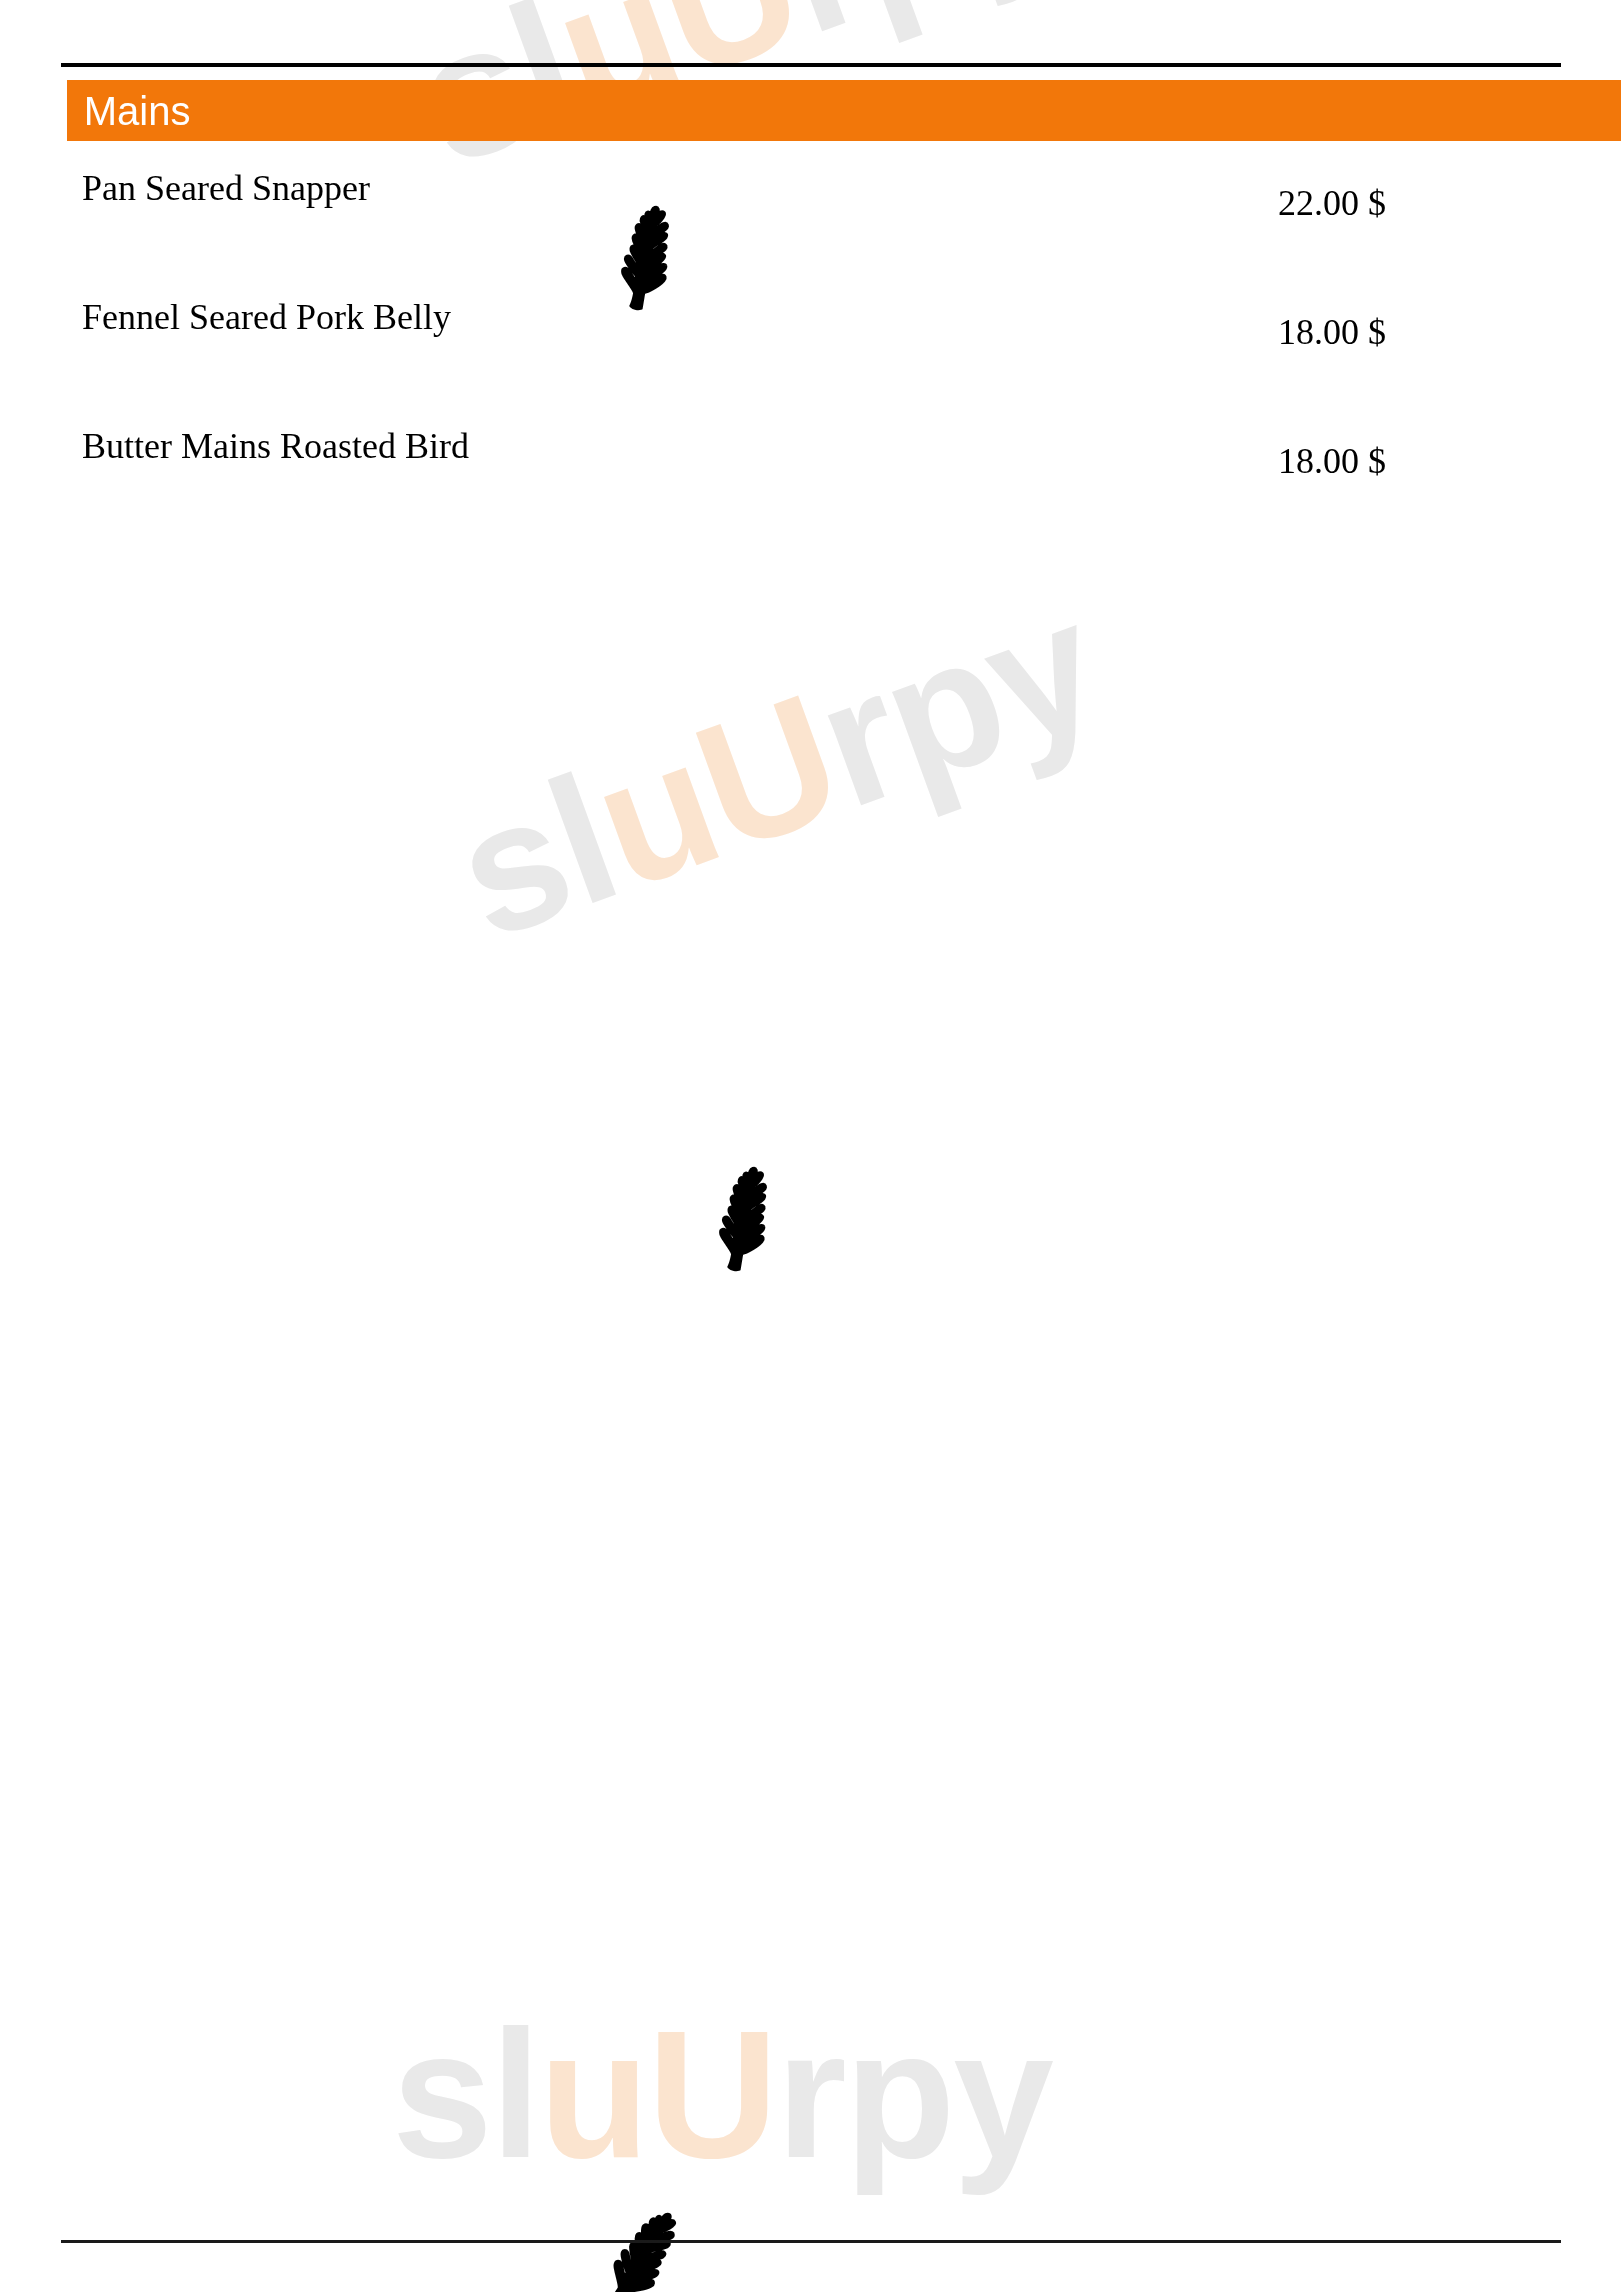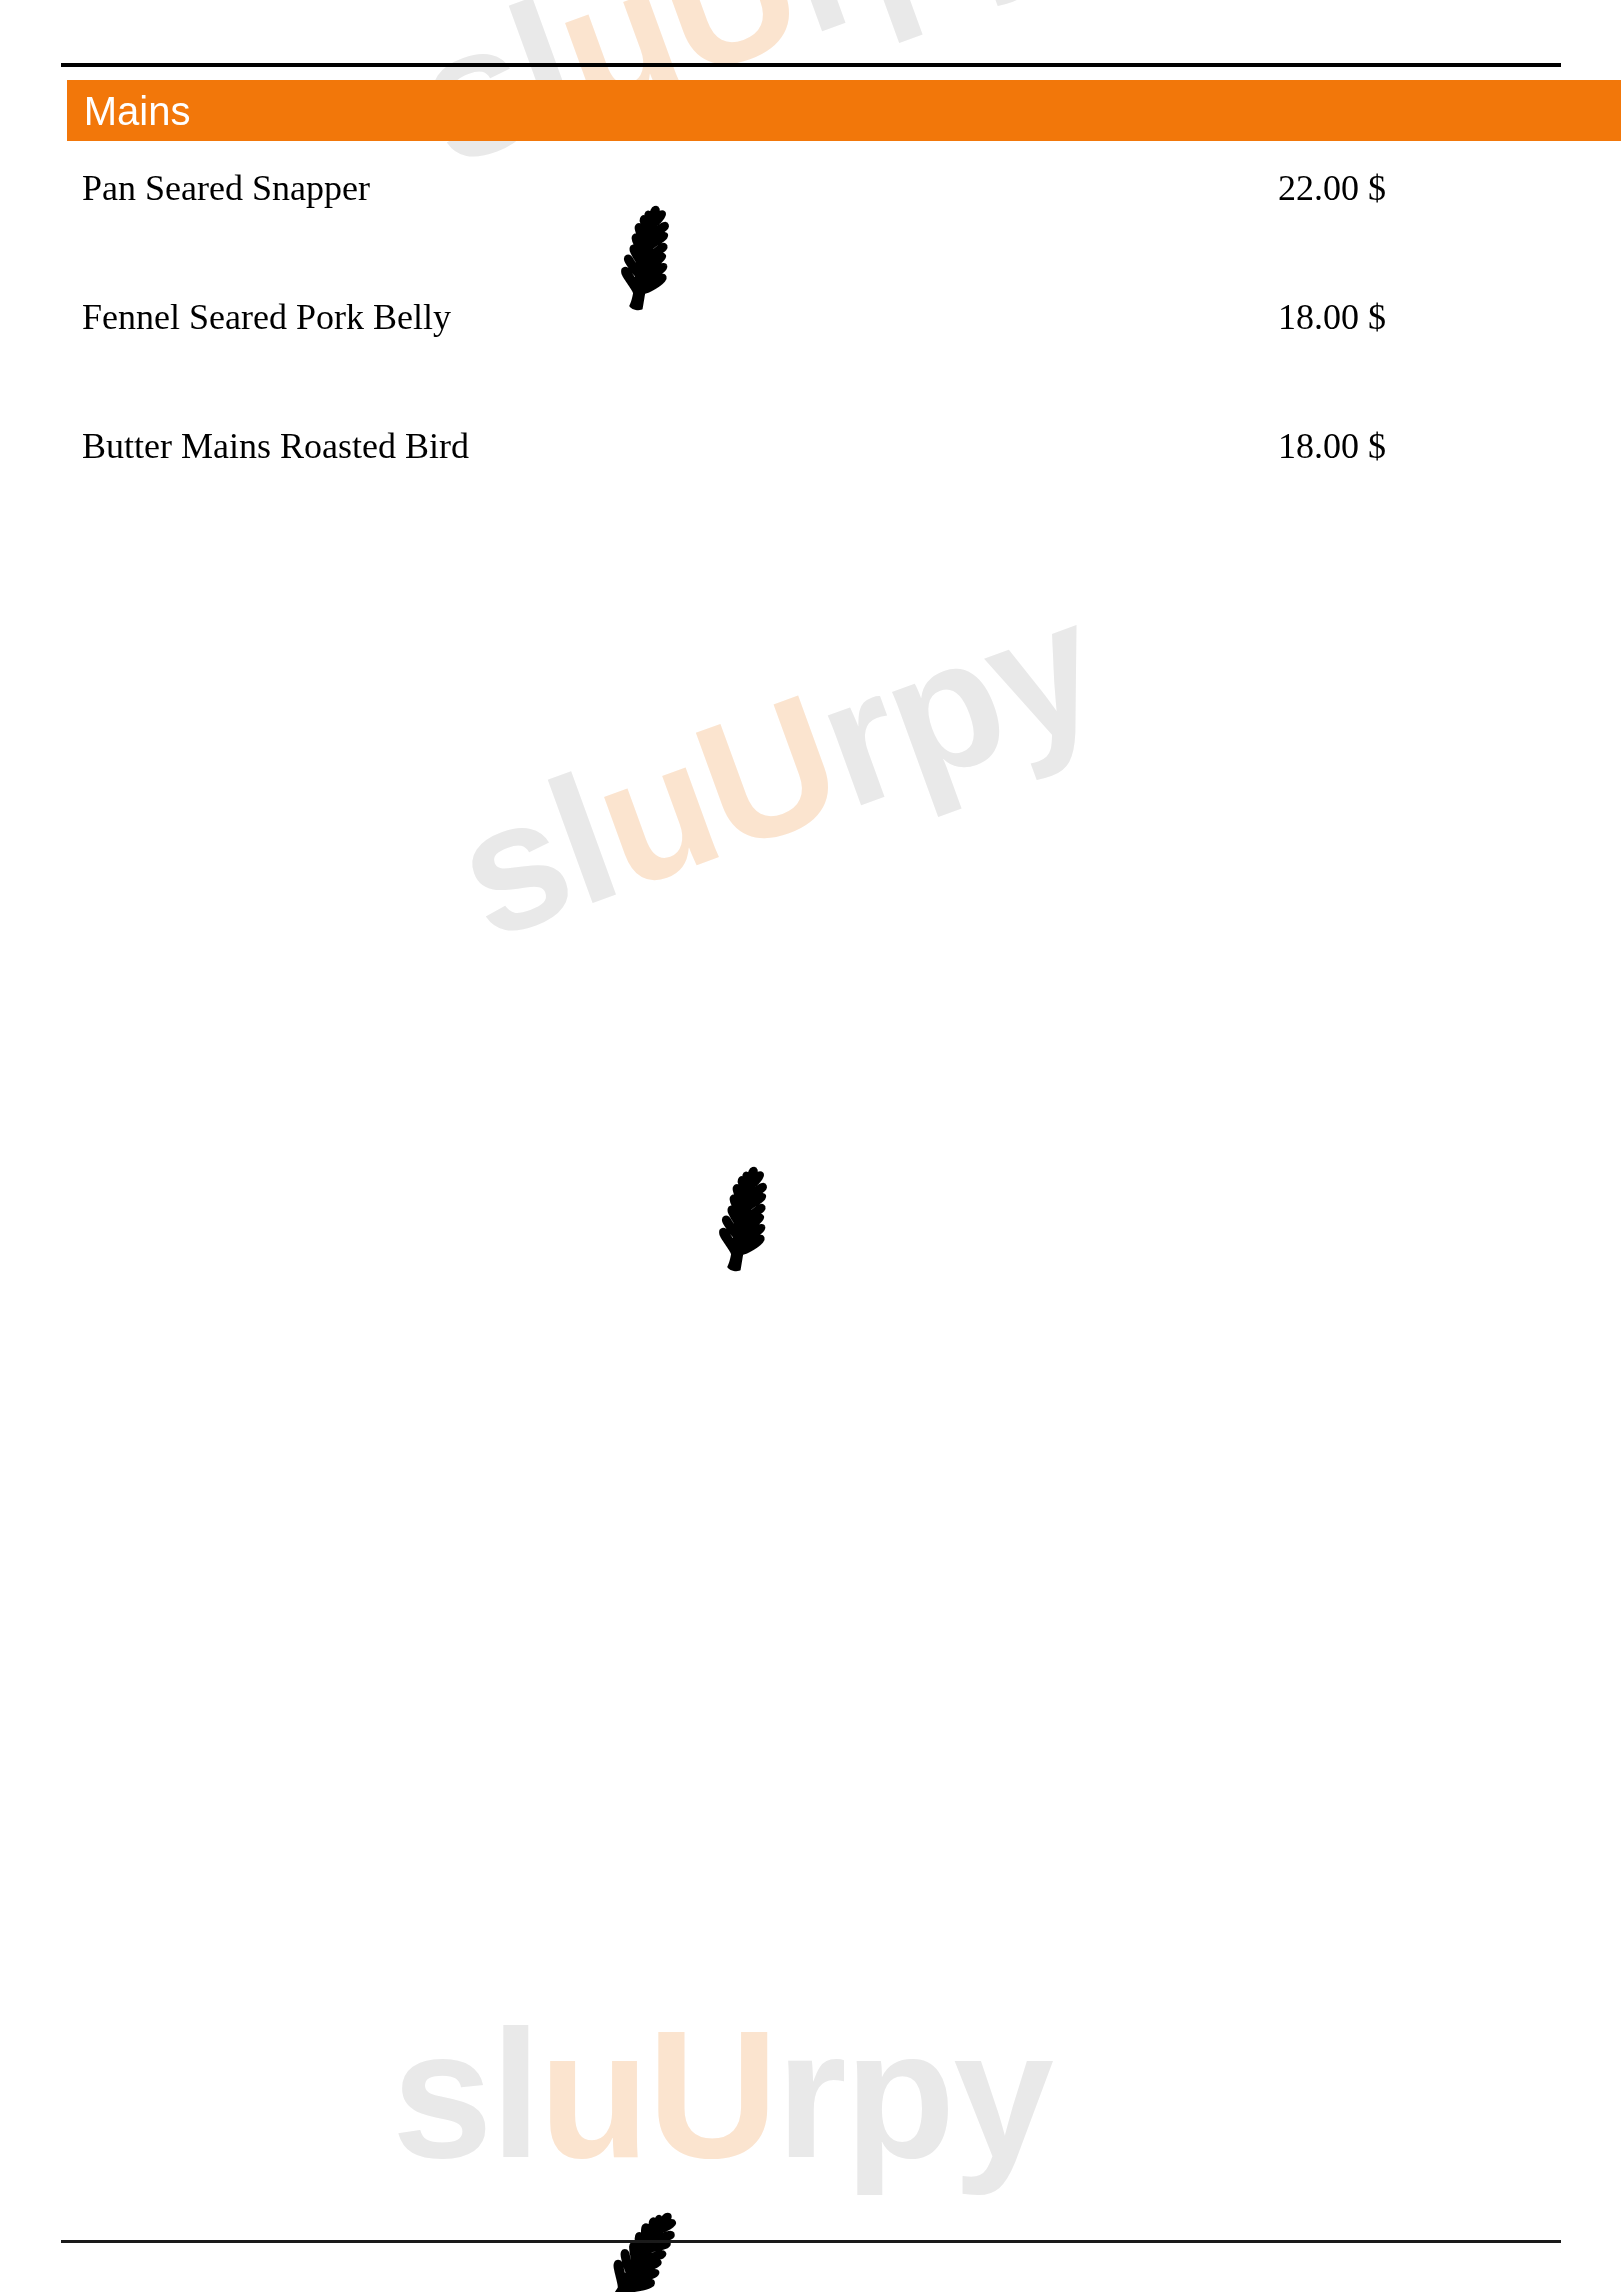--- a/index.html
+++ b/index.html
@@ -107,21 +107,21 @@
     left: 0;
     top: 0;
     font-size: 36px;
     color: #000000;
     line-height: 43px;
     white-space: nowrap;
   }
   .item-price {
     position: absolute;
     right: 0;
-    top: 0;
+    top: 15px;
     font-size: 36px;
     color: #000000;
     line-height: 43px;
     white-space: nowrap;
   }
 
   
   .bottom-rule {
     position: absolute;
     left: 61px;

